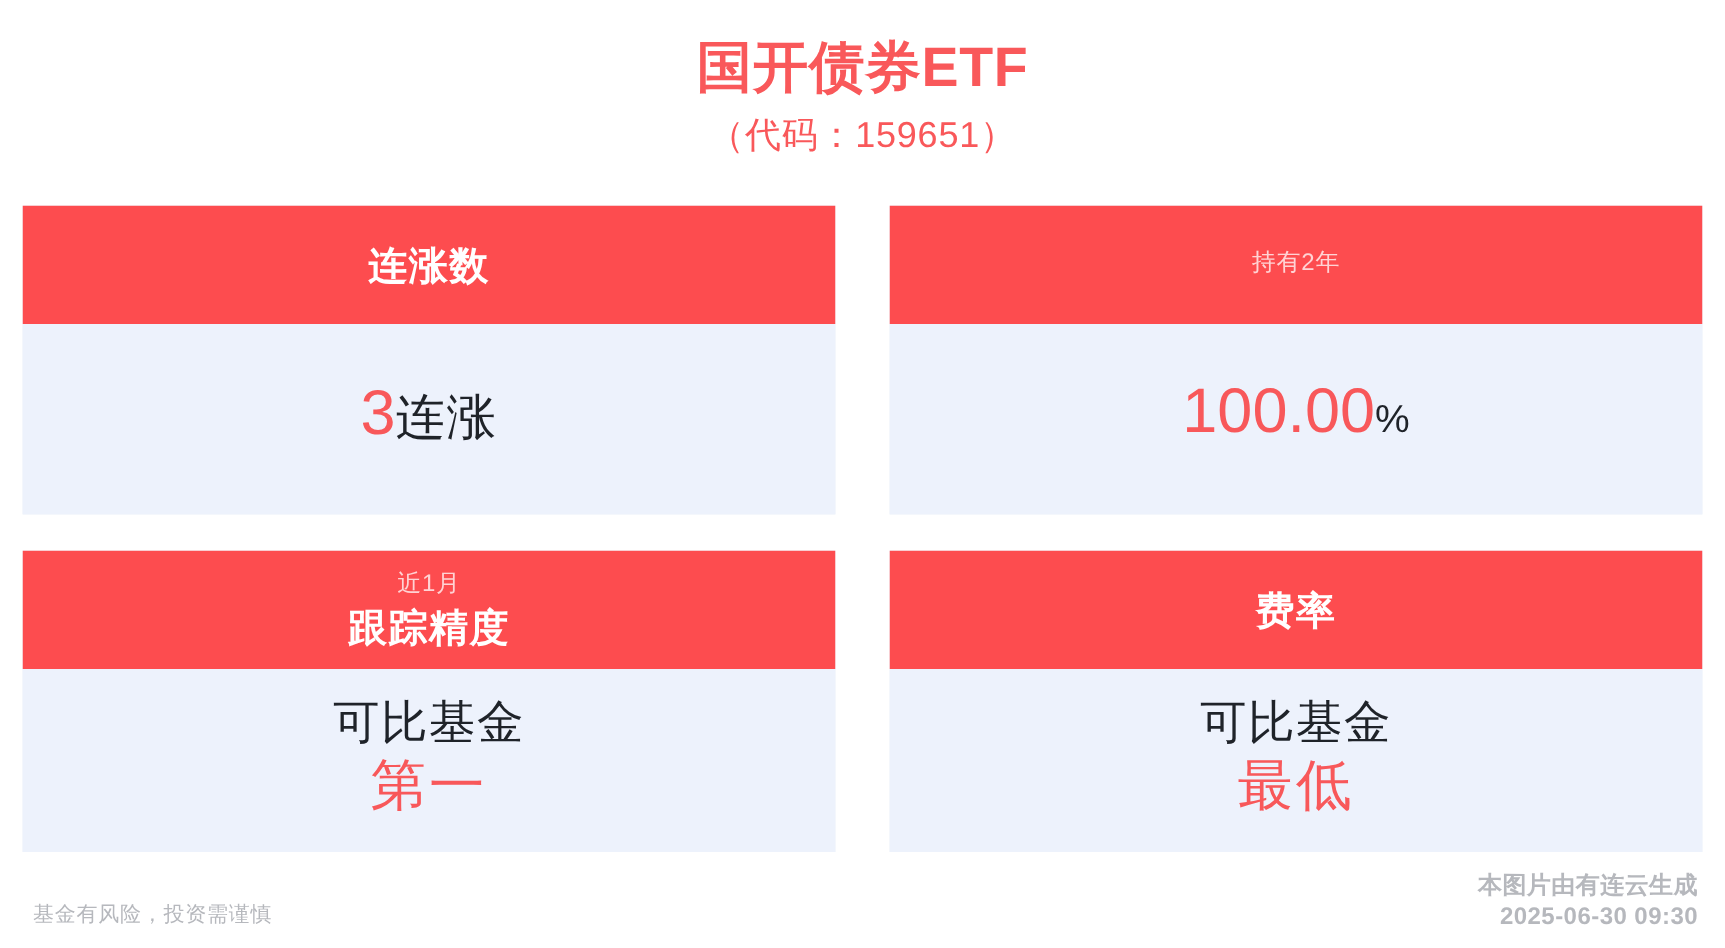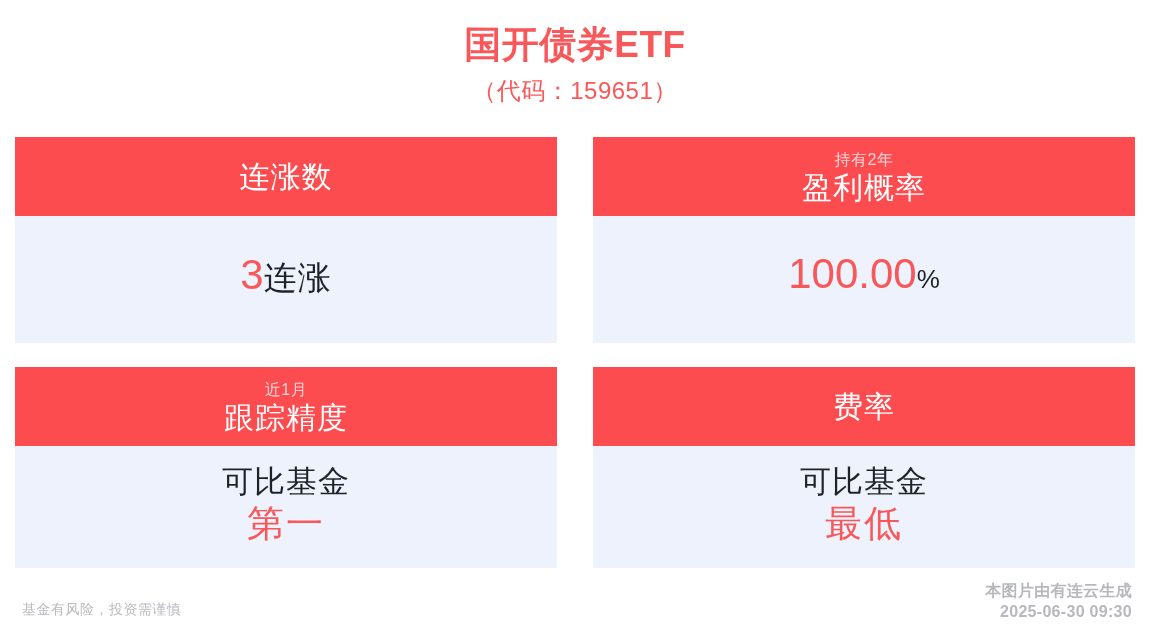--- a/index.html
+++ b/index.html
@@ -47,24 +47,24 @@
   }
   .card .card-head.with-sub { flex:0 0 79px; }
   .head-sub {
     font-size:16px;
     color:#ffd3d4;
     line-height:20px;
     margin-bottom:2px;
     letter-spacing:0.5px;
   }
   .head-main {
-    font-size:30px;
+    font-size:26px;
     line-height:32px;
     letter-spacing:1px;
-    font-weight:400;
+    font-weight:700;
   }
   .card-body {
     flex:1 1 auto;
     display:flex; flex-direction:column;
     align-items:center; justify-content:center;
     background:#edf2fc;
     padding-bottom:6px;
   }
   .value-line { display:flex; align-items:baseline; justify-content:center; }
   .v-big {
@@ -121,21 +121,20 @@
         <div class="value-line">
           <span class="v-big">3</span>
           <span class="v-dark-big">连涨</span>
         </div>
       </div>
     </div>
 
     <div class="card">
       <div class="card-head with-sub">
         <div class="head-sub">持有2年</div>
-        <div class="head-main">盈利概率</div>
       </div>
       <div class="card-body">
         <div class="value-line">
           <span class="v-big">100.00</span>
           <span class="v-dark-small">%</span>
         </div>
       </div>
     </div>
 
     <div class="card">

